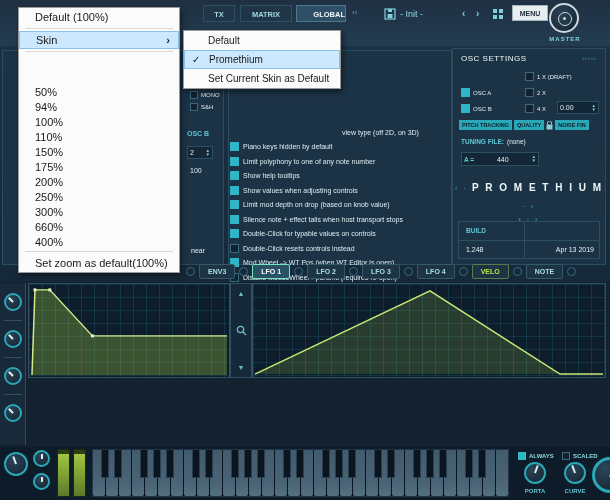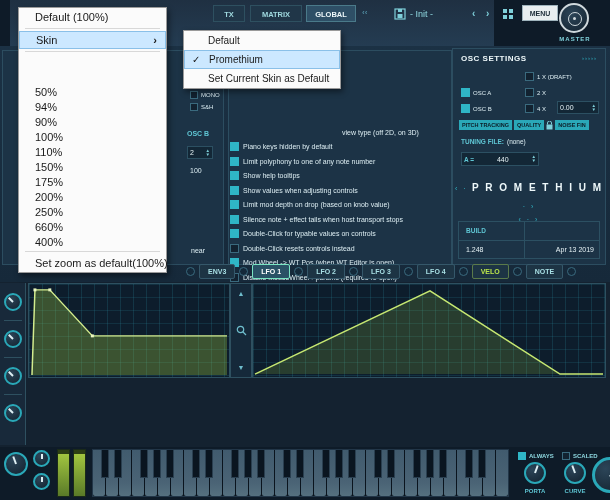--- a/index.html
+++ b/index.html
@@ -17,21 +17,21 @@
   .knob .ptr{position:absolute;left:50%;top:50%;width:2px;height:42%;background:#dff0f4;
              transform-origin:top center;}
   .k17{width:17px;height:17px;} .k18{width:18px;height:18px;}
   .k22{width:22px;height:22px;} .k24{width:24px;height:24px;} .k36{width:36px;height:36px;}
   .stepper{display:inline-flex;flex-direction:column;justify-content:center;line-height:4px;
            font-size:4.5px;color:#7fd0da;}
   .valbox{display:inline-flex;align-items:center;justify-content:space-between;
           border:1px solid #2c5062;background:#132736;color:#e6f2f5;padding:0 2px;box-sizing:border-box;}
 
   
-  .topbar{position:absolute;left:10px;top:0;width:484px;height:46px;
+  .topbar{position:absolute;left:0;top:0;width:610px;height:46px;
           background:linear-gradient(#1f3042,#243c52);border-bottom:1px solid #2a4a5e;}
   .top-tab{position:absolute;top:5px;height:17px;line-height:17px;text-align:center;
            background:#203648;border:1px solid #2e5060;color:#9fd8de;
            font-size:7.5px;font-weight:bold;box-sizing:border-box;}
   .top-tab.active{background:#2e4f66;color:#eef8fa;border-color:#4a7a8a;}
   .preset{position:absolute;left:400px;top:9px;font-size:9px;color:#8fd8e0;}
   .navgl{position:absolute;top:8px;font-size:10px;font-weight:bold;color:#7fd0da;}
   .menu-btn{position:absolute;left:512px;top:5px;width:36px;height:16px;line-height:16px;
             text-align:center;background:#e8eef0;color:#1c2c38;font-size:7px;font-weight:bold;
             border:1px solid #9fb4bd;box-sizing:border-box;}
@@ -41,21 +41,21 @@
   .master .dot{position:absolute;left:12px;top:12px;width:3px;height:3px;border-radius:50%;background:#cfd8dc;}
   .master-lbl{position:absolute;left:545px;top:36px;width:40px;text-align:center;
               font-size:6px;font-weight:bold;color:#7fd0da;letter-spacing:1px;}
 
   
   .mid{position:absolute;left:0;top:46px;width:610px;height:236px;
        background:linear-gradient(180deg,#1b3144,#16293a);}
   .panel{position:absolute;background:#1c3346;border:1px solid #2c4d60;box-sizing:border-box;}
 
   
-  .osc-title{position:absolute;left:8px;top:5px;font-size:8px;font-weight:bold;color:#eef8fa;letter-spacing:.5px;}
+  .osc-title{position:absolute;left:8px;top:5px;font-size:8px;font-weight:normal;color:#eef8fa;letter-spacing:.5px;}
   .zigzag{font-size:6px;color:#2fb6c6;letter-spacing:1px;}
   .osc-row{position:absolute;display:flex;align-items:center;gap:3px;font-size:6px;color:#dcedf2;}
   .osc-btn{background:#2aa8b8;color:#0c1c26;font-size:5.5px;font-weight:bold;
            padding:2px 3px;white-space:nowrap;}
   .tuning-lbl{color:#5fc6d4;font-weight:bold;font-size:6.5px;}
   .logo-wrap{position:absolute;left:0;right:0;top:128px;text-align:center;color:#eef8fa;}
   .logo-text{font-size:10px;font-weight:bold;letter-spacing:2px;}
   .deco{color:#2fb6c6;font-size:7px;letter-spacing:2px;}
   .build{position:absolute;left:5px;right:5px;bottom:5px;height:38px;border:1px solid #2c5062;box-sizing:border-box;}
   .build .r1{height:18px;border-bottom:1px solid #2c5062;display:flex;}
@@ -124,21 +124,21 @@
   .checkmark{position:absolute;left:7px;font-size:10px;color:#1a1a1a;}
 </style>
 </head>
 <body>
 
 <div id="stage">
 
   <div class="topbar">
     <div class="top-tab" style="left:203px;width:32px;">TX</div>
     <div class="top-tab" style="left:240px;width:52px;">MATRIX</div>
-    <div class="top-tab active" style="left:296px;width:50px;">GLOBAL</div>
+    <div class="top-tab active" style="left:296px;width:50px;text-align:right;">GLOBAL</div>
     <div class="navgl" style="left:352px;color:#4f8ba0;font-size:8px;">‹‹</div>
     <svg class="abs" style="left:384px;top:8px;" width="12" height="12" viewBox="0 0 12 12">
       <rect x="1" y="1" width="10" height="10" fill="none" stroke="#7fd0da" stroke-width="1.2"></rect>
       <rect x="3.5" y="6" width="5" height="4" fill="#7fd0da"></rect>
       <rect x="4" y="1" width="4" height="3" fill="#7fd0da"></rect>
     </svg>
     <div class="preset">- Init -</div>
     <div class="navgl" style="left:462px;">‹</div>
     <div class="navgl" style="left:476px;">›</div>
     <svg class="abs" style="left:492px;top:8px;" width="12" height="12" viewBox="0 0 12 12">
@@ -450,38 +450,38 @@
     <div class="knob k22" style="position:absolute;left:564px;top:15px;">
         <div class="ptr" style="transform:translateX(-50%) rotate(160deg);"></div>
       </div>
     <div class="blabel" style="left:520px;top:41px;width:30px;">PORTA</div>
     <div class="blabel" style="left:560px;top:41px;width:30px;">CURVE</div>
     <div class="knob k36" style="position:absolute;left:592px;top:10px;border-width:3px;">
         <div class="ptr" style="transform:translateX(-50%) rotate(-30deg);"></div>
       </div>
   </div>
 
-  <div class="ctx" style="left:18px;top:7px;width:149px;height:266px;">
+  <div class="ctx" style="left:18px;top:7px;width:162px;height:266px;">
     <div class="mi">Default (100%)</div>
     <div class="sep"></div>
     <div class="mi hl">
       <span>Skin</span>
       <span class="arr">›</span>
     </div>
     <div class="sep"></div>
     <div id="zoom-items" style="display:flex;flex-direction:column;flex:1;justify-content:flex-end;">
         <div class="mi zoom">50%</div>
         <div class="mi zoom">94%</div>
-        <div class="mi zoom">90%</div>
         <div class="mi zoom">100%</div>
         <div class="mi zoom">110%</div>
         <div class="mi zoom">150%</div>
         <div class="mi zoom">175%</div>
         <div class="mi zoom">200%</div>
         <div class="mi zoom">250%</div>
+        <div class="mi zoom">300%</div>
         <div class="mi zoom">660%</div>
         <div class="mi zoom">400%</div>
       </div>
     <div class="sep"></div>
     <div class="mi">Set zoom as default(100%)</div>
   </div>
 
   <div class="ctx submenu">
     <div class="mi">Default</div>
     <div class="mi hl">

